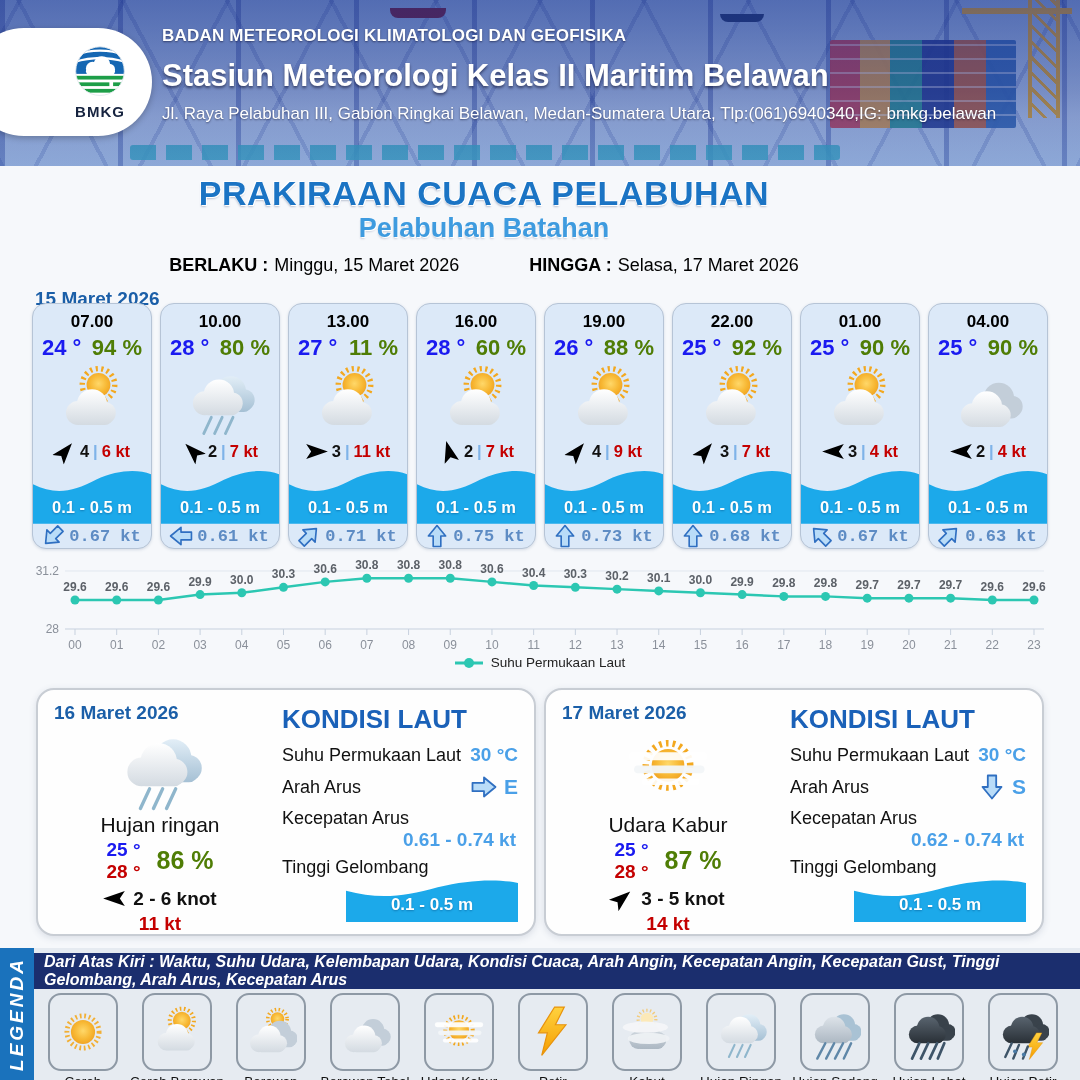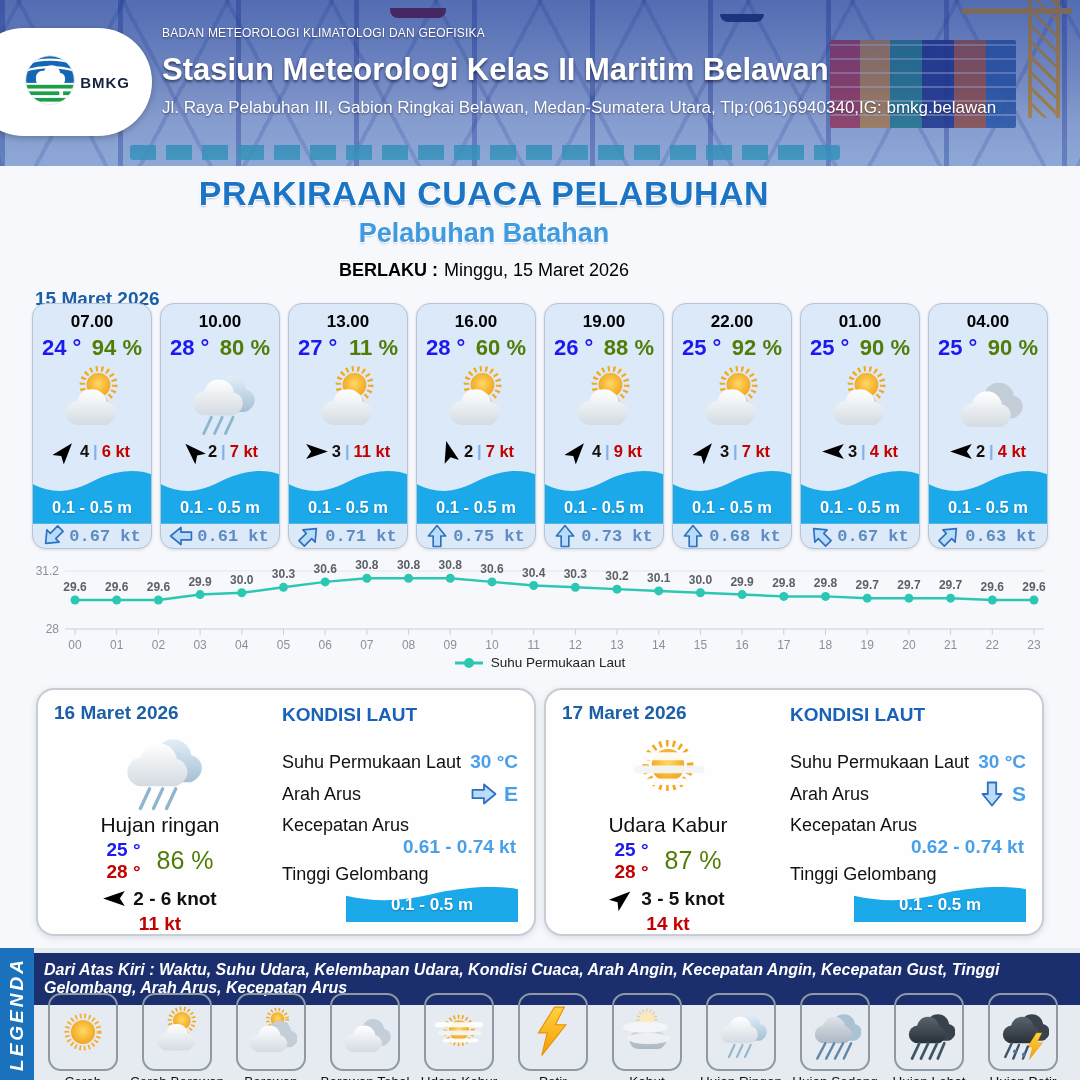--- a/index.html
+++ b/index.html
@@ -23,31 +23,31 @@
   .hdr .crane-arm{position:absolute;right:8px;top:8px;width:110px;height:6px;background:#f0b429;}
   .hdr .boat1{position:absolute;left:390px;top:8px;width:56px;height:10px;background:#7d2436;border-radius:0 0 8px 8px;}
   .hdr .boat2{position:absolute;left:720px;top:14px;width:44px;height:8px;background:#24406e;border-radius:0 0 8px 8px;}
   .hdr .seats{position:absolute;bottom:6px;left:130px;right:240px;height:15px;opacity:.85;border-radius:3px;
      background:repeating-linear-gradient(90deg,#3ab6c6 0 26px,transparent 26px 36px);}
   .hdr .tint{position:absolute;inset:0;
      background:linear-gradient(180deg,rgba(22,41,138,.55) 0%,rgba(22,41,138,.42) 55%,rgba(55,85,175,.34) 100%);}
   .logopill{position:absolute;left:-30px;top:28px;width:182px;height:108px;background:#fff;border-radius:56px;
      box-shadow:0 2px 6px rgba(0,0,0,.25);display:flex;align-items:center;justify-content:flex-end;
      padding-right:22px;box-sizing:border-box;z-index:3;}
-  .logoinner{display:flex;flex-direction:row;align-items:center;}
+  .logoinner{display:flex;flex-direction:column;align-items:center;}
   .logotext{font-weight:bold;font-size:15px;letter-spacing:1px;color:#16233f;margin-top:1px;}
   .hdrtext{position:absolute;left:162px;top:26px;z-index:2;color:#fff;}
-  .hdr-agency{font-weight:normal;font-size:12px;letter-spacing:.2px;text-shadow:0 1px 2px rgba(0,0,30,.5);}
+  .hdr-agency{font-weight:bold;font-size:17px;letter-spacing:.2px;text-shadow:0 1px 2px rgba(0,0,30,.5);}
   .hdr-station{font-weight:bold;font-size:31px;margin-top:12px;text-shadow:0 2px 3px rgba(0,0,30,.55);}
   .hdr-address{font-size:17px;margin-top:10px;text-shadow:0 1px 2px rgba(0,0,30,.5);}
   
   .titleblock{position:absolute;left:0;top:174px;width:968px;text-align:center;}
   .maintitle{font-size:34px;font-weight:bold;color:#1b74c4;letter-spacing:.5px;
      text-shadow:1px 1px 0 #fff,-1px -1px 0 #fff,0 2px 2px rgba(20,40,90,.25);}
-  .subtitle{font-size:27px;font-weight:bold;color:#3e9bdf;margin-top:5px;
+  .subtitle{font-size:27px;font-weight:bold;color:#3e9bdf;
      text-shadow:1px 1px 0 #fff,0 2px 2px rgba(20,40,90,.18);}
   .validity{margin-top:11px;font-size:18px;display:flex;justify-content:center;gap:70px;color:#000;}
   .validity b{font-weight:bold;margin-right:6px;}
   .day1date{position:absolute;left:35px;top:288px;font-size:19px;font-weight:bold;color:#1b5fa8;}
   
   .cards{position:absolute;left:32px;top:303px;width:1016px;display:flex;gap:8px;}
   .fcard{width:120px;height:246px;background:#dce9f8;border:1.5px solid #b6c4d6;border-radius:14px;
      box-sizing:border-box;display:flex;flex-direction:column;overflow:hidden;box-shadow:0 1px 3px rgba(60,90,130,.18);}
   .ftime{margin-top:8px;text-align:center;font-weight:bold;font-size:17px;color:#000;}
   .frow{display:flex;justify-content:space-between;padding:3px 9px 0;font-weight:bold;font-size:22px;}
@@ -72,39 +72,39 @@
   .dcard{flex:1;height:248px;background:#fefefe;border:2px solid #c8cdd4;border-radius:18px;
      box-shadow:0 2px 7px rgba(70,90,120,.16);display:flex;padding:12px 16px;box-sizing:border-box;}
   .dleft{width:212px;display:flex;flex-direction:column;align-items:center;}
   .ddate{align-self:flex-start;color:#1b5fa8;font-weight:bold;font-size:19px;}
   .dicon{height:88px;display:flex;align-items:center;justify-content:center;}
   .dcond{font-size:21px;color:#111;margin-top:1px;}
   .dtemps{display:flex;align-items:center;gap:16px;margin-top:2px;}
   .tstack{display:flex;flex-direction:column;line-height:1.15;font-weight:bold;font-size:19px;}
   .tmin{color:#1a1af0;}
   .tmax{color:#c40000;}
-  .drh{color:#4f7d05;font-weight:normal;font-size:25px;}
+  .drh{color:#4f7d05;font-weight:bold;font-size:25px;}
   .dwind{display:flex;align-items:center;gap:8px;font-weight:bold;font-size:19px;margin-top:5px;}
   .dgust{color:#c40000;font-weight:bold;font-size:19px;margin-top:3px;align-self:center;}
   .dright{flex:1;padding-left:16px;display:flex;flex-direction:column;}
-  .kltitle{color:#1a61b8;font-weight:bold;font-size:19px;margin:2px 0 25px;}
+  .kltitle{color:#1a61b8;font-weight:bold;font-size:26px;margin:2px 0 9px;}
   .klrow{display:flex;justify-content:space-between;align-items:center;font-size:18px;color:#111;margin-bottom:8px;}
   .klval{color:#4aa0e8;font-weight:bold;font-size:19px;}
   .arahval{display:flex;align-items:center;gap:9px;color:#4aa0e8;font-weight:bold;font-size:21px;}
   .kecval{align-self:flex-end;color:#4aa0e8;font-weight:bold;font-size:19px;margin:-2px 2px 6px 0;}
   .dwave{position:relative;align-self:flex-end;width:172px;height:62px;margin-top:auto;}
   .dwave svg{position:absolute;inset:0;width:100%;height:100%;}
   .dwavetext{position:absolute;left:0;right:0;bottom:7px;text-align:center;color:#fff;font-weight:bold;font-size:17px;
      text-shadow:0 1px 2px rgba(0,60,110,.4);}
   
   .legend{position:absolute;left:0;top:948px;width:1080px;height:132px;background:#e6ebf1;}
   .legenda-band{position:absolute;left:0;top:0;width:34px;height:132px;background:#1a72bc;}
   .legenda-band span{position:absolute;left:50%;top:50%;transform:translate(-50%,-50%) rotate(-90deg);
      color:#fff;font-weight:bold;font-style:italic;font-size:19px;letter-spacing:3px;white-space:nowrap;}
-  .legend-note{position:absolute;left:34px;right:0;top:5px;height:52px;background:#1b2e6e;color:#fff;
+  .legend-note{position:absolute;left:34px;right:0;top:5px;height:36px;background:#1b2e6e;color:#fff;
      font-style:italic;font-weight:bold;font-size:16px;display:flex;align-items:center;padding-left:10px;box-sizing:border-box;}
   .legend-items{position:absolute;left:42px;right:16px;top:45px;display:flex;justify-content:space-between;}
   .litem{width:82px;display:flex;flex-direction:column;align-items:center;}
   .lbox{width:66px;height:74px;border:2px solid #8e99a5;border-radius:13px;display:flex;align-items:center;justify-content:center;}
   .llabel{margin-top:3px;font-size:13.5px;color:#111;white-space:nowrap;}
 </style>
 </head>
 <body>
 
 <svg width="0" height="0" style="position:absolute">
@@ -285,20 +285,21 @@
       <div class="hdr-station">Stasiun Meteorologi Kelas II Maritim Belawan</div>
       <div class="hdr-address">Jl. Raya Pelabuhan III, Gabion Ringkai Belawan, Medan-Sumatera Utara, Tlp:(061)6940340,IG: bmkg.belawan</div>
     </div>
   </div>
 
   <div class="titleblock">
     <div class="maintitle">PRAKIRAAN CUACA PELABUHAN</div>
     <div class="subtitle">Pelabuhan Batahan</div>
     <div class="validity">
       <span><b>BERLAKU :</b><span>Minggu, 15 Maret 2026</span></span>
+      <span><b>HINGGA :</b><span>Selasa, 17 Maret 2026</span></span>
     </div>
   </div>
   <div class="day1date">15 Maret 2026</div>
 
   <div class="cards">
 
     <div class="fcard">
       <div class="ftime">07.00</div>
       <div class="frow">
           <span class="t">24 °</span>

